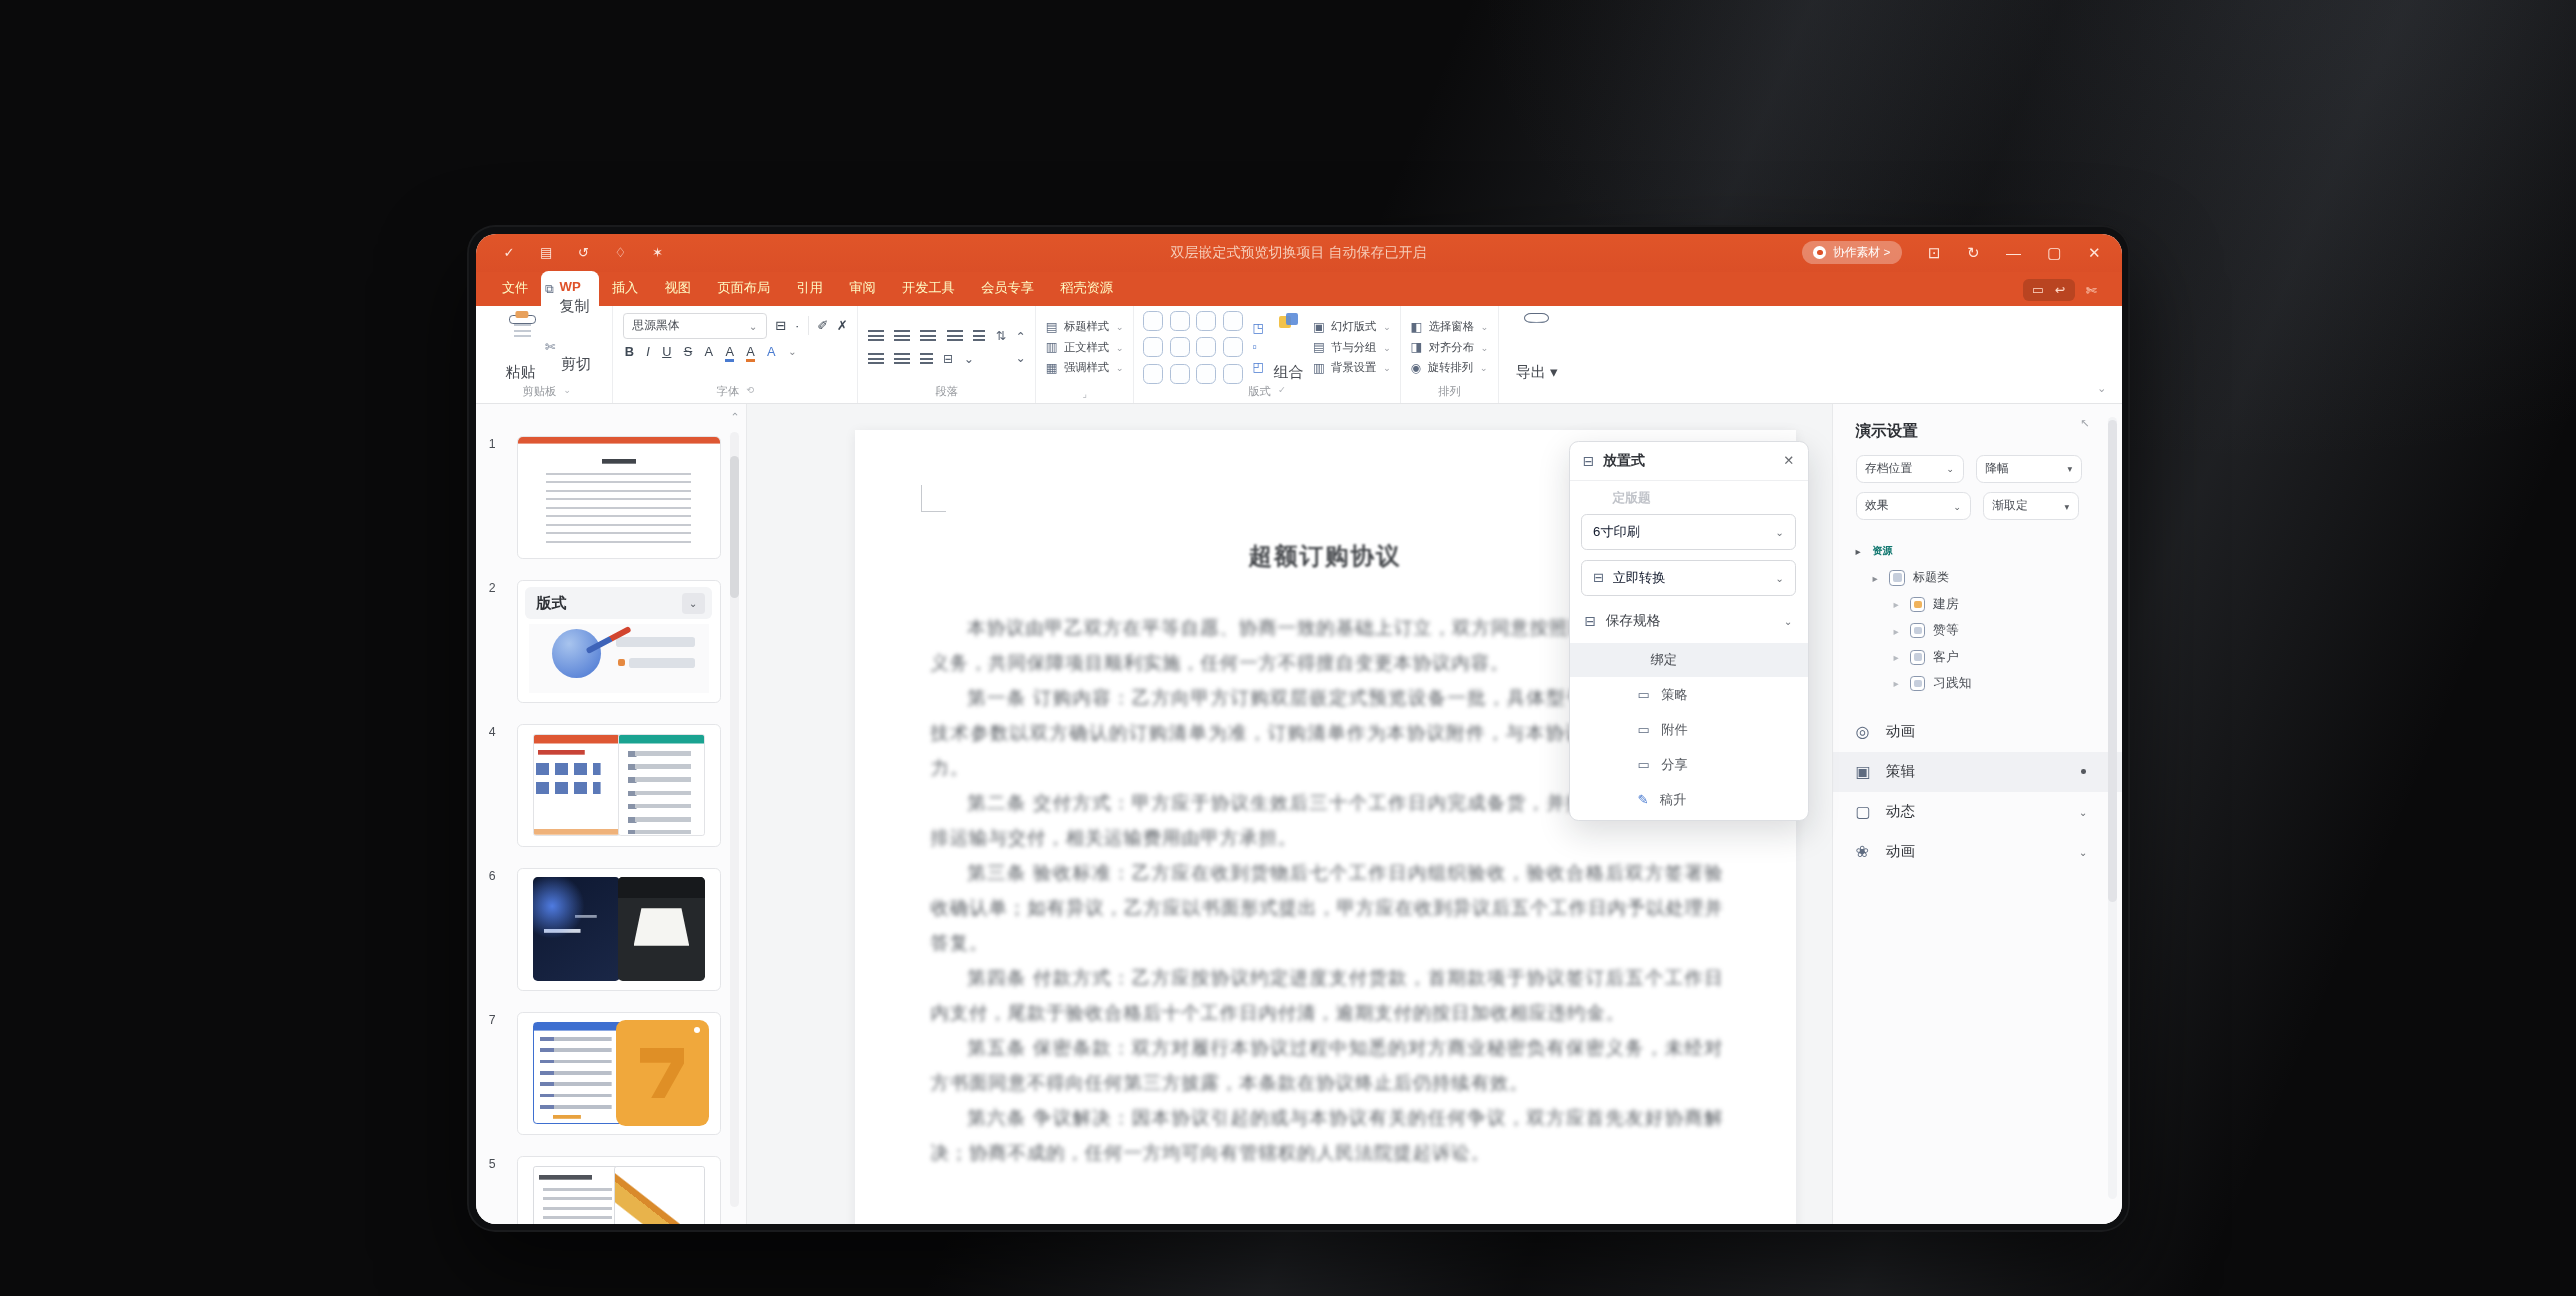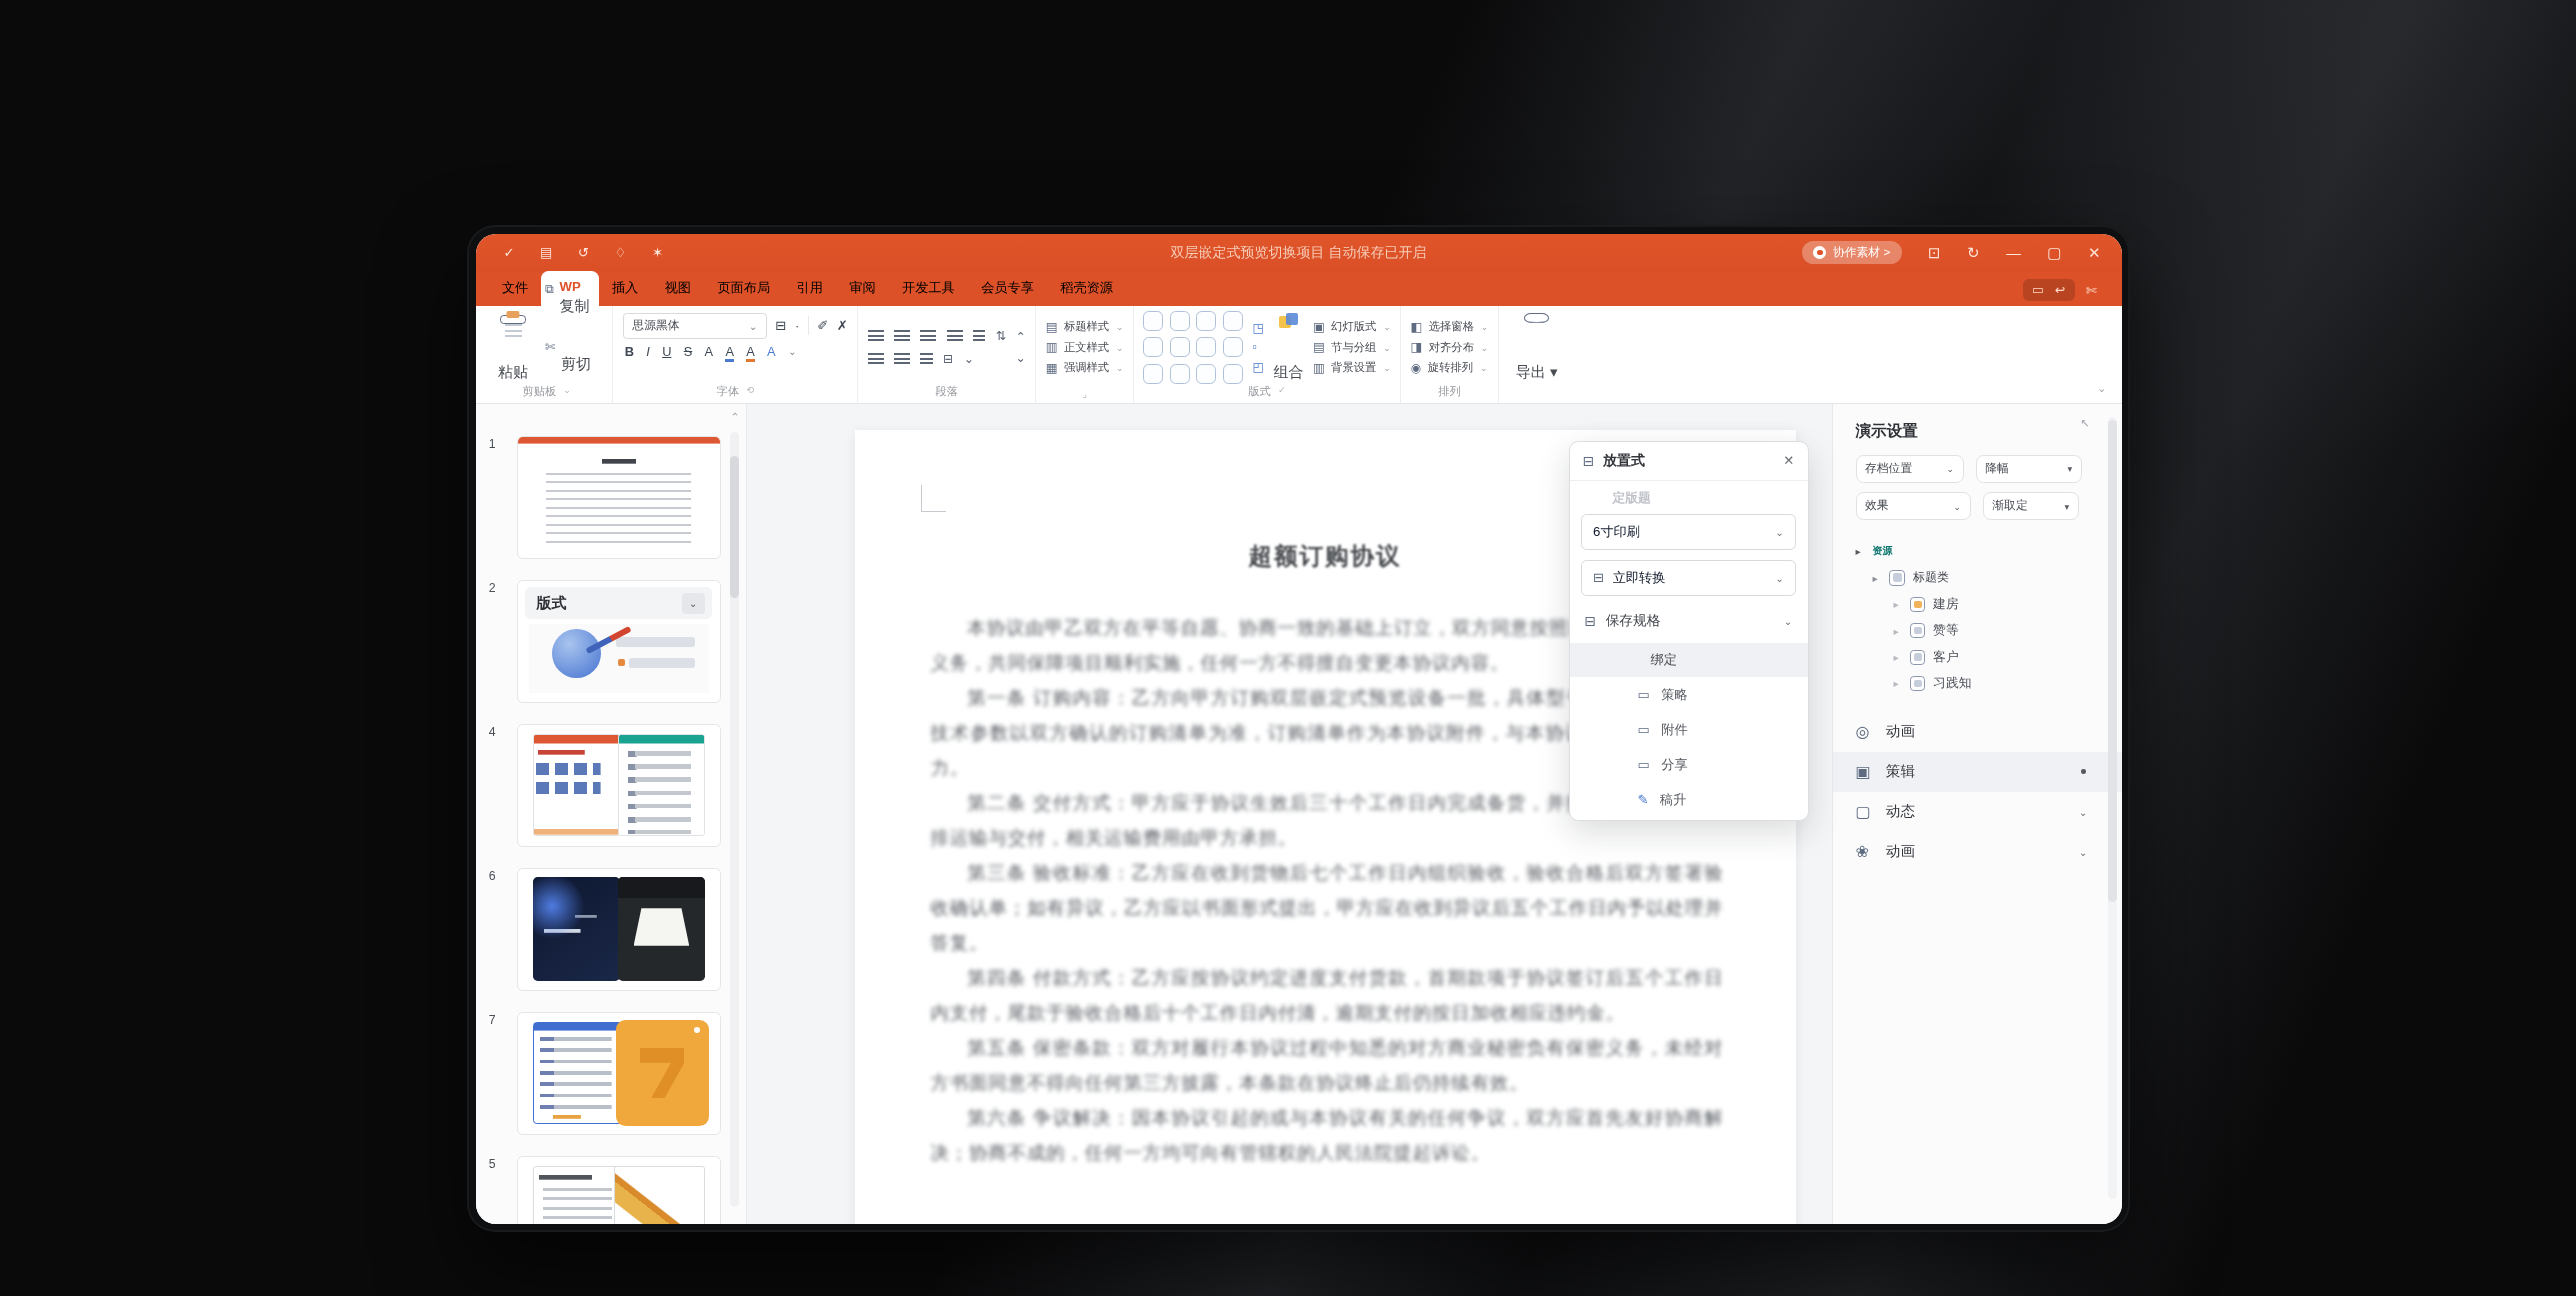--- a/index.html
+++ b/index.html
@@ -24,34 +24,34 @@
   .qicons span{color:rgba(255,236,228,.95);font-size:13.2px;cursor:default;}
   .tb-title{position:absolute;left:0;right:0;text-align:center;color:#F6CDB9;font-size:14px;}
   .tb-right{position:absolute;right:21px;display:flex;align-items:center;gap:26.4px;z-index:2;}
   .pill{display:flex;align-items:center;gap:6.6px;background:rgba(255,255,255,.30);height:23.6px;
         border-radius:12.3px;padding:0 11.3px;color:#fff;font-size:11.8px;}
   .pill .circ{width:13.2px;height:13.2px;background:#fff;border-radius:50%;position:relative;}
   .pill .circ::after{content:"";position:absolute;inset:3.8px;background:#DD5128;border-radius:50%;}
   .wbtn{color:#FFE4D8;font-size:15px;line-height:1;}
   
   .tabrow{position:relative;height:34px;background:#DD5128;display:flex;align-items:flex-end;padding-left:13.2px;}
-  .tab{color:#000000;font-size:13.2px;padding:7.6px 13.2px 8.5px;white-space:nowrap;}
+  .tab{color:#fef9c3;font-size:13.2px;padding:7.6px 13.2px 8.5px;white-space:nowrap;}
   .tab[data-active="true"]{background:#fff;color:#DF5129;font-weight:700;border-radius:7.6px 7.6px 0 0;padding:7.6px 18px 8.5px;}
   .tabrow-right{position:absolute;right:24.6px;bottom:4.7px;display:flex;align-items:center;gap:11.3px;}
   .tr-box{display:flex;gap:11.3px;background:rgba(0,0,0,.16);border-radius:5.7px;padding:3.8px 9.4px;}
   .tr-box span{color:#FFD9C7;font-size:12.3px;}
   .tr-pin{color:#FFD9C7;font-size:13.2px;}
   
   .ribbon{position:relative;height:98px;background:#fff;border-bottom:0.9px solid #E4E5E7;
           display:flex;padding:0 5.7px;box-sizing:border-box;}
   .rgroup{position:relative;border-right:0.9px solid #EDEEF0;padding:7.6px 9.4px 21px;display:flex;gap:9.4px;}
   .glabel{position:absolute;bottom:3.8px;left:0;right:0;display:flex;justify-content:center;gap:7px;
           font-size:11.3px;color:#95989D;}
   .glabel .side{font-size:9.4px;color:#B3B6BB;}
-  .bigbtn{display:flex;flex-direction:column;align-items:center;gap:3.8px;width:45px;padding-top:1.9px;}
+  .bigbtn{display:flex;flex-direction:column;align-items:flex-end;gap:3.8px;width:45px;padding-top:1.9px;}
   .clipicon{width:24.6px;height:32px;border:1.9px solid #5E6B80;border-radius:3.8px;position:relative;background:#fff;}
   .clipicon::before{content:"";position:absolute;top:-4.7px;left:50%;transform:translateX(-50%);
         width:13.2px;height:6.6px;background:#E8A15C;border-radius:1.9px;}
   .clipicon::after{content:"";position:absolute;left:3.8px;right:3.8px;top:7.6px;height:13.2px;
         background:repeating-linear-gradient(#C4CAD3 0 1.9px,transparent 1.9px 5.7px);}
   .slab{font-size:15px;color:#474B52;margin-top:35px;}
   .smallcol{display:flex;flex-direction:column;justify-content:center;gap:4.7px;}
   .srow{display:flex;align-items:center;gap:5.7px;}
   .srow .ic{color:#5E6B80;font-size:12.3px;}
   .fontcol{display:flex;flex-direction:column;gap:7.6px;}

